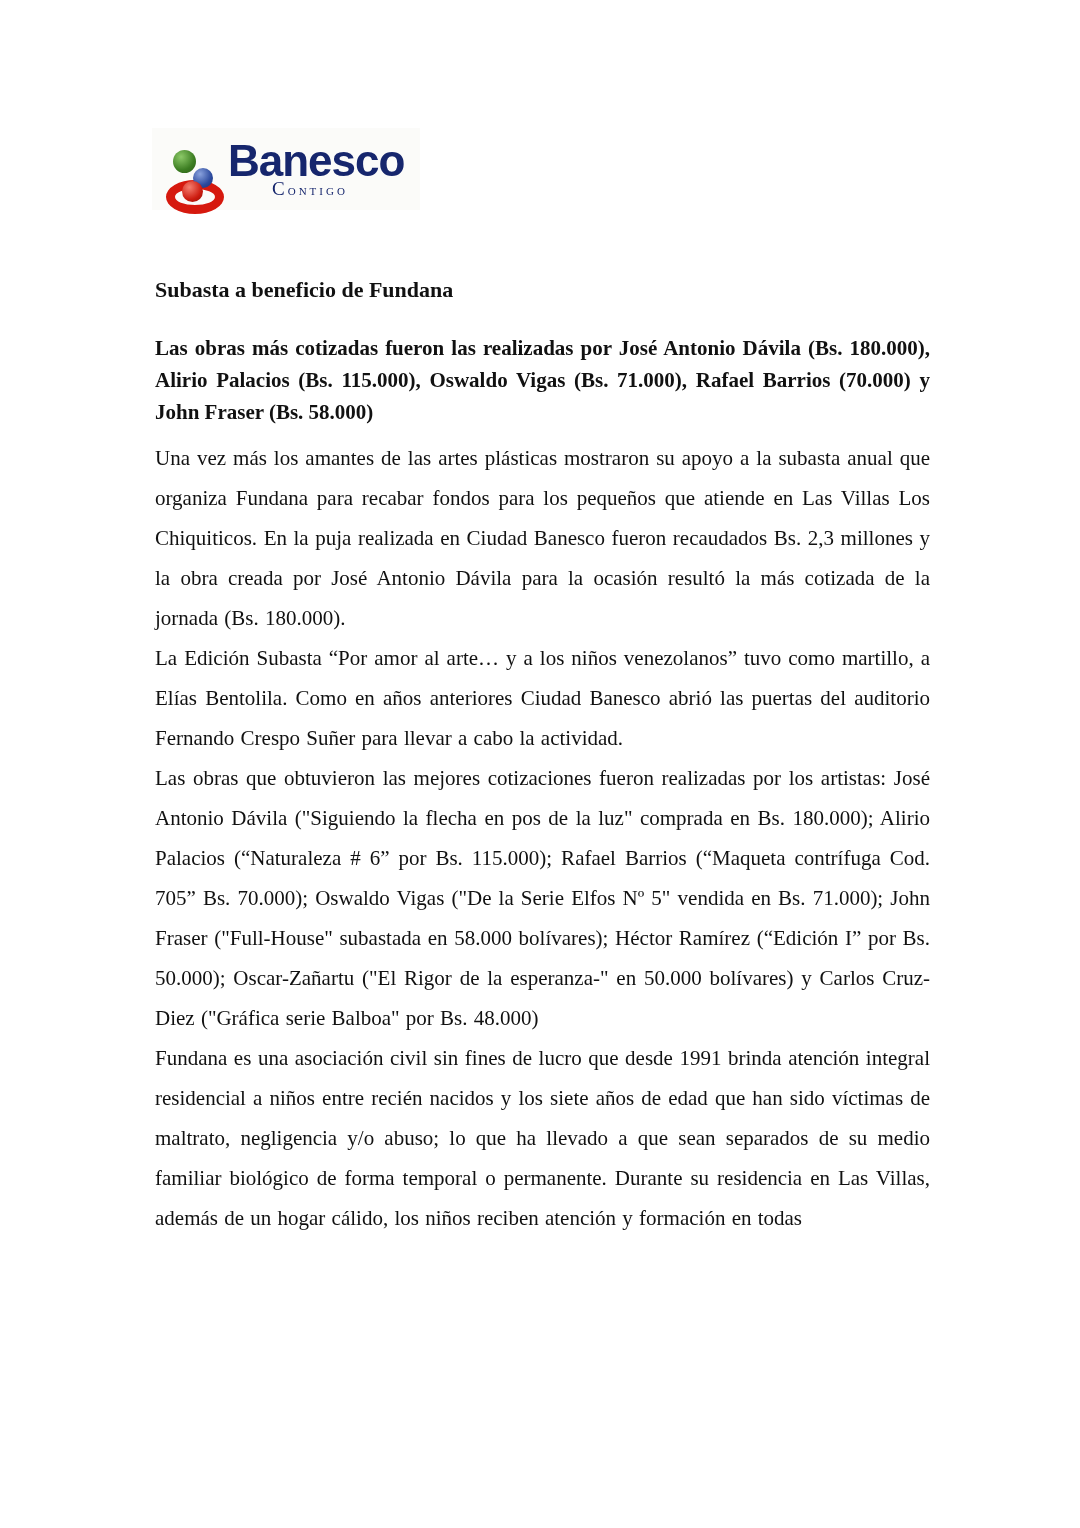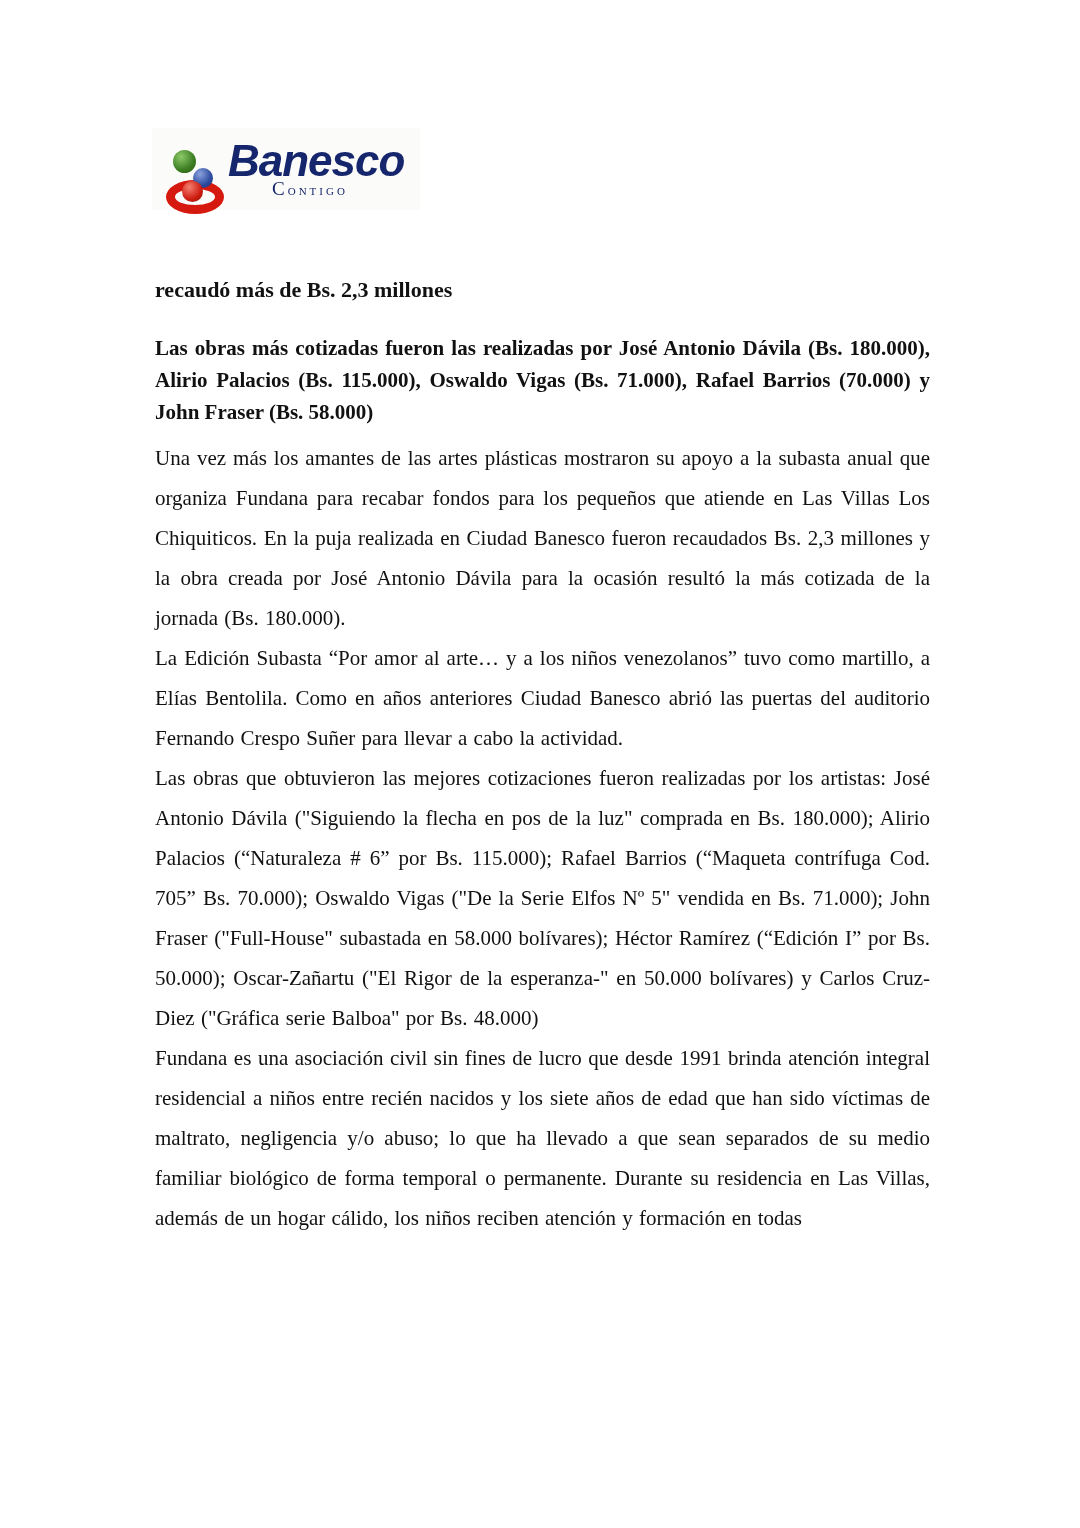--- a/index.html
+++ b/index.html
@@ -64,21 +64,20 @@
   .brand {
     position: absolute;
     left: 76px;
     top: 11px;
     font-family: "Liberation Sans", sans-serif;
     font-weight: bold;
     font-size: 44px;
     line-height: 44px;
     letter-spacing: -1px;
     color: #16266d;
-    font-style: italic;
   }
   .tagline {
     position: absolute;
     left: 120px;
     top: 52px;
     font-family: "Liberation Serif", serif;
     font-size: 15px;
     line-height: 18px;
     letter-spacing: 3px;
     color: #16266d;
@@ -130,21 +129,21 @@
       <span class="ball ball-green"></span>
       <span class="ball ball-blue"></span>
       <span class="ball ball-red"></span>
     </div>
     <div class="brand">Banesco</div>
     <div class="tagline" style="font-variant: small-caps;">Contigo</div>
   </div>
 
   <div class="content">
     <div class="doc-title">
-      <div>recaudó más de Bs. 2,3 millones</div>
+      <div>Subasta a beneficio de Fundana</div>
     </div>
 
     <div class="doc-subtitle">Las obras más cotizadas fueron las realizadas por José Antonio Dávila (Bs. 180.000), Alirio Palacios (Bs. 115.000), Oswaldo Vigas (Bs. 71.000), Rafael Barrios (70.000)  y John Fraser (Bs. 58.000)</div>
 
     <div class="doc-body">
       <p>Una vez más los amantes de las artes plásticas mostraron su apoyo a la subasta anual que organiza Fundana para recabar fondos para los pequeños que atiende en Las Villas Los Chiquiticos. En la puja realizada en Ciudad Banesco fueron recaudados Bs. 2,3 millones y la obra creada por José Antonio Dávila para la ocasión resultó la más cotizada de la jornada (Bs. 180.000).</p>
       <p>La Edición Subasta “Por amor al arte… y a los niños venezolanos” tuvo como martillo, a Elías Bentolila. Como en años anteriores Ciudad Banesco abrió las puertas del auditorio Fernando Crespo Suñer para llevar a cabo la actividad.</p>
       <p>Las obras que obtuvieron las mejores cotizaciones fueron realizadas por los artistas: José Antonio Dávila ("Siguiendo la flecha en pos de la luz" comprada en Bs. 180.000); Alirio Palacios (“Naturaleza # 6” por Bs. 115.000); Rafael Barrios (“Maqueta contrífuga Cod. 705” Bs. 70.000); Oswaldo Vigas ("De la Serie Elfos Nº 5" vendida en Bs. 71.000); John Fraser ("Full-House" subastada en 58.000 bolívares); Héctor Ramírez (“Edición I” por Bs. 50.000); Oscar-Zañartu ("El Rigor de la esperanza-" en 50.000 bolívares) y Carlos Cruz-Diez ("Gráfica serie Balboa" por Bs. 48.000)</p>
       <p>Fundana es una asociación civil sin fines de lucro que desde 1991 brinda atención integral residencial a niños entre recién nacidos y los siete años de edad que han sido víctimas de maltrato, negligencia y/o abuso; lo que ha llevado a que sean separados de su medio familiar biológico de forma temporal o permanente. Durante su residencia en Las Villas, además de un hogar cálido, los niños reciben atención y formación en todas</p>
     </div>

